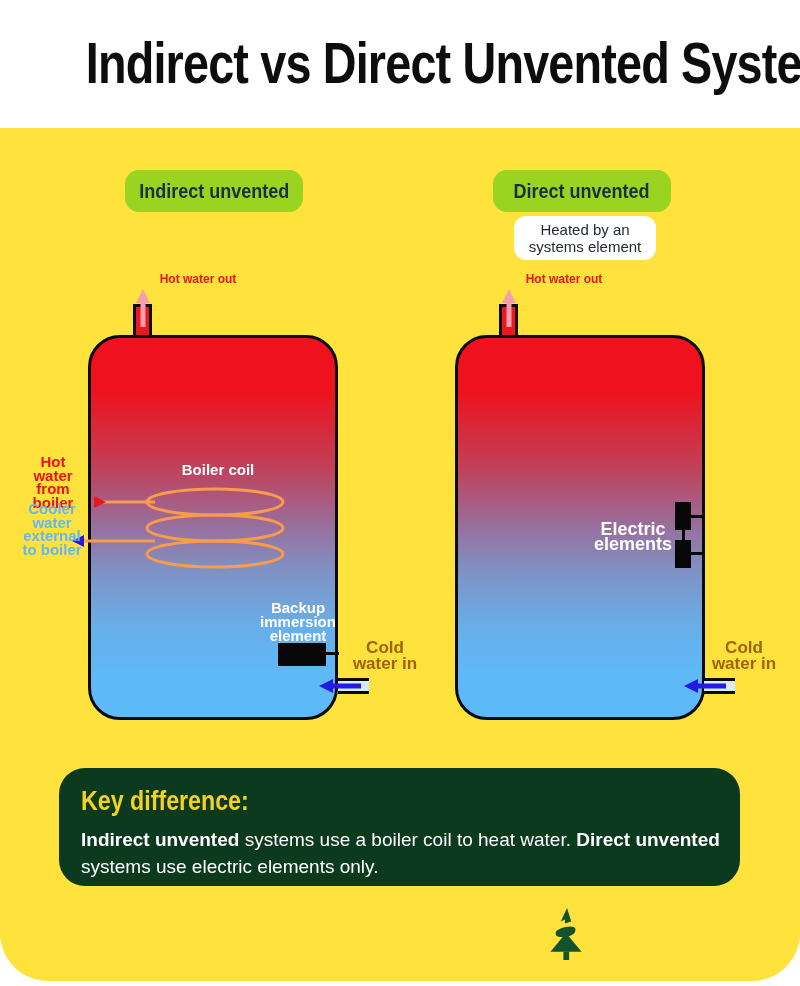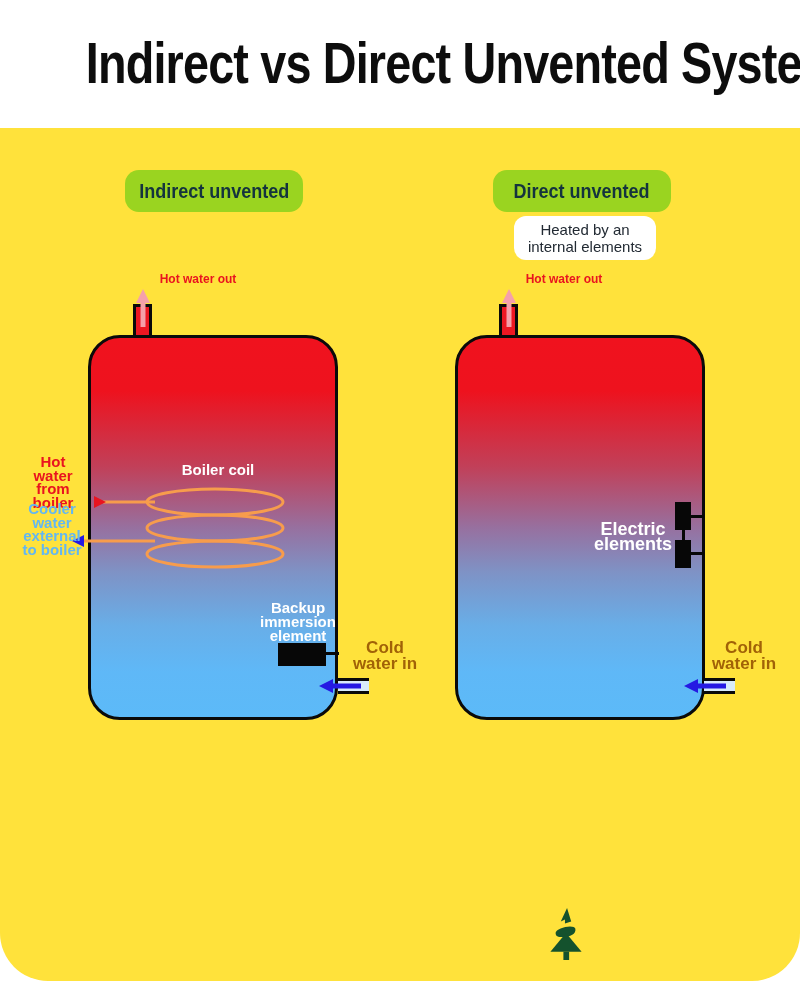--- a/index.html
+++ b/index.html
@@ -161,21 +161,21 @@
   <svg class="arrow-cold arrow-cold-left" viewBox="0 0 44 14">
     <line x1="42" y1="7" x2="12" y2="7" stroke="#2519E3" stroke-width="5"></line>
     <polygon points="0,7 14,0 14,14" fill="#2519E3"></polygon>
   </svg>
 
   <div class="badge badge-right">
     <span class="squeeze">Direct unvented</span>
   </div>
   <div class="sublabel sublabel-right">
     <span>Heated by an</span>
-    <span>internal elements</span>
+    <span>systems element</span>
   </div>
 
   <div class="lbl hot-out hot-out-right">Hot water out</div>
   <div class="hot-pipe hot-pipe-right"></div>
   <svg class="arrow-up arrow-up-right" viewBox="0 0 14 40">
     <line x1="7" y1="38" x2="7" y2="12" stroke="#F5A0AA" stroke-width="5"></line>
     <polygon points="7,0 0,14 14,14" fill="#F5A0AA"></polygon>
   </svg>
 
   <div class="tank tank-right"></div>
@@ -193,20 +193,29 @@
   <div class="lbl cold-in cold-in-right">
     <span>Cold</span>
     <span>water in</span>
   </div>
   <div class="cold-pipe cold-pipe-right"></div>
   <svg class="arrow-cold arrow-cold-right" viewBox="0 0 44 14">
     <line x1="42" y1="7" x2="12" y2="7" stroke="#2519E3" stroke-width="5"></line>
     <polygon points="0,7 14,0 14,14" fill="#2519E3"></polygon>
   </svg>
 
+  <div class="keybox">
+    <div class="key-heading">
+      <span class="squeeze">Key difference:</span>
+    </div>
+    <div class="key-body">
+      <div class="key-line"><span class="b">Indirect unvented</span><span> systems use a boiler coil to heat water. </span><span class="b">Direct unvented</span></div>
+      <div class="key-line"><span>systems use electric elements only.</span></div>
+    </div>
+  </div>
 
   <div class="logo">
     <svg class="tree" viewBox="0 0 44 50">
       <polygon points="23,0 17,13 21,11 21,15 27,13" fill="#14522D"></polygon>
       <path d="M12 24 C12 19 30 15 31 20 C32 25 26 28 19 28 C14 28 12 27 12 24 Z" fill="#14522D"></path>
       <polygon points="22,24 7,42 37,42" fill="#14522D"></polygon>
       <rect x="19.5" y="42" width="5.5" height="8" fill="#14522D"></rect>
     </svg>
   </div>
 

